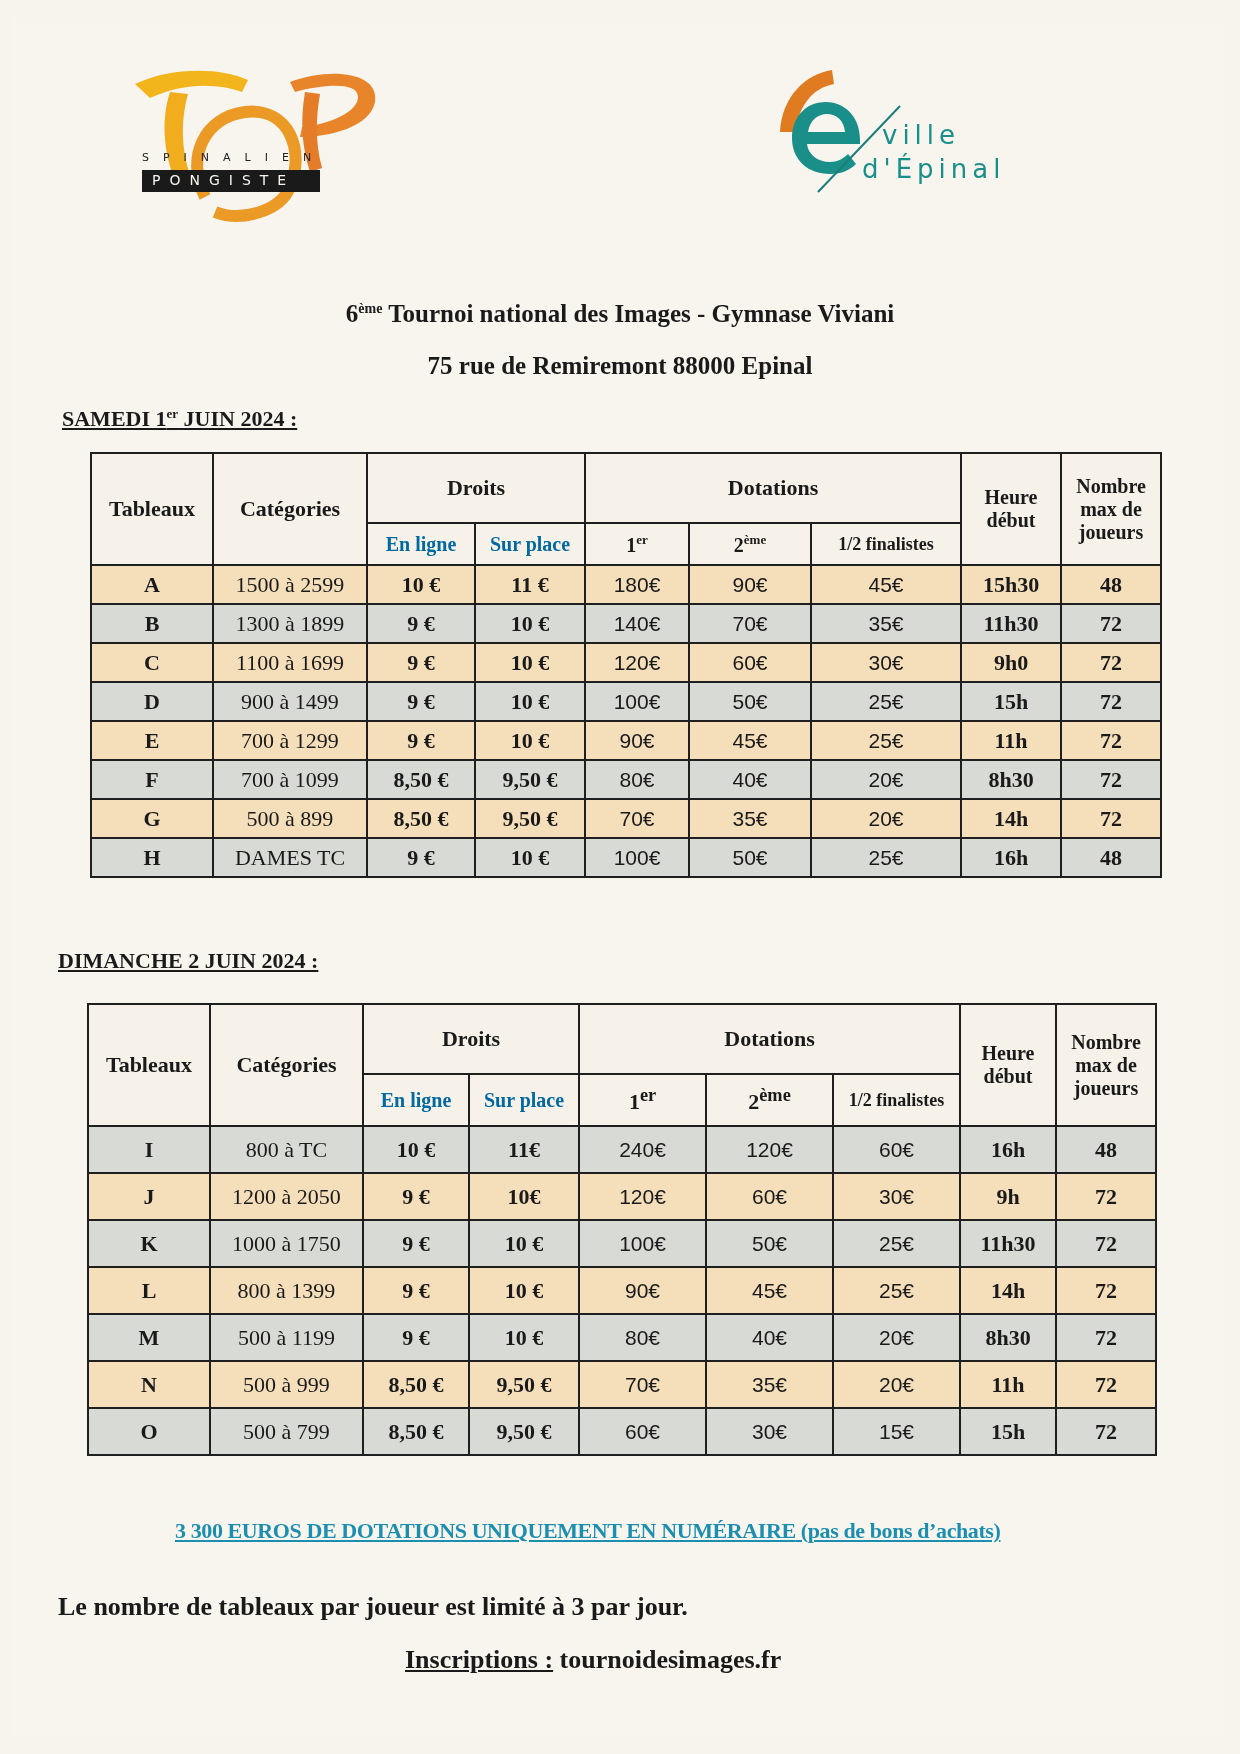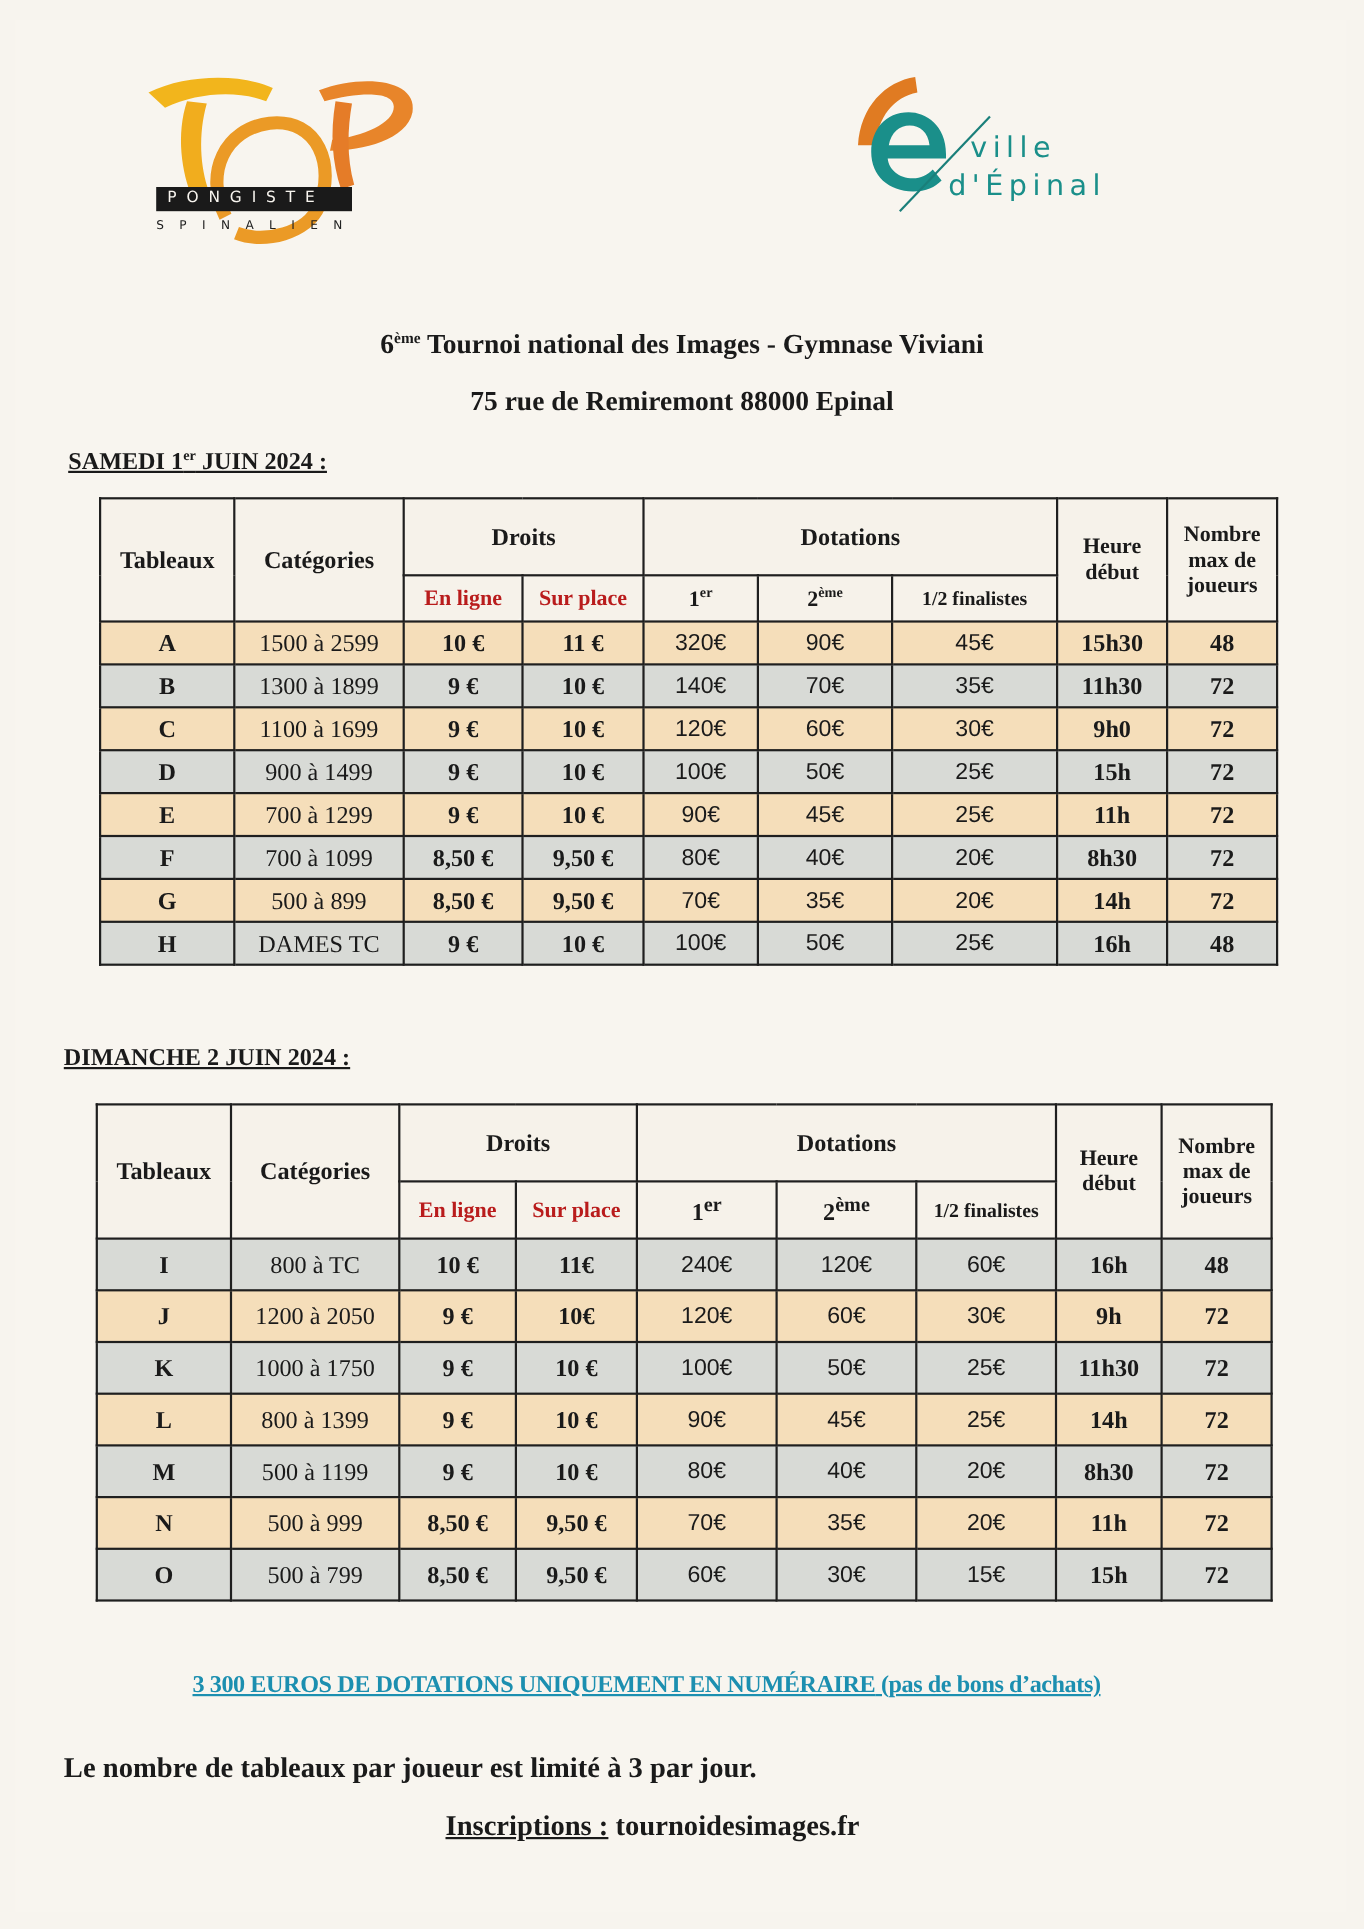--- a/index.html
+++ b/index.html
@@ -29,21 +29,21 @@
     table.sched {
       position: absolute; border-collapse: collapse; table-layout: fixed;
       font-size: 22px;
     }
     table.sched td, table.sched th {
       border: 2px solid #1f1f1f; text-align: center; padding: 0;
     }
     table.sched th { font-weight: bold; background: #f6f2ea; }
     .h-main { font-size: 22px; }
     .h-sub { font-size: 20px; }
-    .red { color: #b91c1c; border-radius: 10px; }
+    .red { color: #0369a1; border-radius: 10px; }
     .h-small { font-size: 18px; }
     .h-small sup, .h-sub sup { font-size: 13px; }
     tr.peach td { background: #f5deba; }
     tr.grey td { background: #d8dad6; }
     td.b { font-weight: bold; }
     td.sans { font-family: "Liberation Sans", sans-serif; font-size: 21px; }
     .notice {
       position: absolute; left: 175px; top: 1518px; font-size: 22px;
       color: #1c8fb0; text-decoration: underline; font-weight: bold;
       letter-spacing: -0.4px;
@@ -65,21 +65,21 @@
 
 <div class="logo-top">
   <svg width="260" height="170" viewBox="0 0 260 170">
     <path d="M5 22 C40 5, 90 5, 118 18 L112 30 C85 20, 50 22, 20 36 Z" fill="#f2b51c"></path>
     <path d="M40 30 C30 60, 35 95, 45 118 L60 112 C52 90, 50 60, 58 32 Z" fill="#f1ad1e"></path>
     <path d="M75 135 C55 95, 75 55, 115 50 C160 45, 175 90, 160 125 C150 150, 110 160, 85 150" fill="none" stroke="#eb9a26" stroke-width="12"></path>
     <path d="M160 20 C200 5, 250 10, 245 40 C240 65, 200 75, 170 75 L172 65 C200 62, 228 50, 228 35 C228 20, 195 22, 165 30 Z" fill="#e8852a"></path>
     <path d="M175 30 C170 60, 172 85, 180 110 L192 106 C185 80, 186 55, 190 32 Z" fill="#e57c28"></path>
     <rect x="12" y="108" width="178" height="22" fill="#1a1a1a"></rect>
   </svg>
-  <div style="position:absolute; left:12px; top:89px; width:240px; font-family:'DejaVu Sans',sans-serif; font-size:11px; letter-spacing:14px; color:#222;margin-top:47px;">SPINALIEN</div>
+  <div style="position:absolute; left:12px; top:89px; width:240px; font-family:'DejaVu Sans',sans-serif; font-size:11px; letter-spacing:14px; color:#222;">SPINALIEN</div>
   <div style="position:absolute; left:22px; top:110px; width:170px; font-family:'DejaVu Sans',sans-serif; font-size:14px; font-weight:normal; letter-spacing:9px; color:#f8f5ef;">PONGISTE</div>
 </div>
 
 <div class="logo-ville">
   <svg width="280" height="140" viewBox="0 0 280 140">
     <path d="M10 70 C12 35, 35 12, 62 8 L64 22 C42 26, 28 45, 26 70 Z" fill="#e07b22"></path>
     <path d="M90 78 C90 52, 72 40, 56 40 C35 40, 22 56, 22 76 C22 98, 38 112, 60 112 C72 112, 80 108, 86 102 L78 92 C73 97, 67 100, 60 100 C47 100, 38 92, 37 82 L90 82 Z M38 70 C40 58, 48 52, 57 52 C66 52, 74 58, 75 70 Z" fill="#1a8f8a"></path>
     <line x1="48" y1="130" x2="130" y2="44" stroke="#1a7f7a" stroke-width="2"></line>
   </svg>
   <div style="position:absolute; left:112px; top:58px; font-family:'DejaVu Sans',sans-serif; font-size:26px; letter-spacing:5px; color:#1a8f8a;">ville</div>
@@ -123,21 +123,21 @@
       <th class="h-sub"><span>2</span><sup>ème</sup></th>
       <th class="h-small">1/2 finalistes</th>
     </tr>
   </thead>
   <tbody id="sat-body">
       <tr class="peach" style="height: 39px;">
         <td class="b">A</td>
         <td>1500 à 2599</td>
         <td class="b">10 €</td>
         <td class="b">11 €</td>
-        <td class="sans">320€</td>
+        <td class="sans">180€</td>
         <td class="sans">90€</td>
         <td class="sans">45€</td>
         <td class="b">15h30</td>
         <td class="b">48</td>
       </tr>
       <tr class="grey" style="height: 39px;">
         <td class="b">B</td>
         <td>1300 à 1899</td>
         <td class="b">9 €</td>
         <td class="b">10 €</td>

